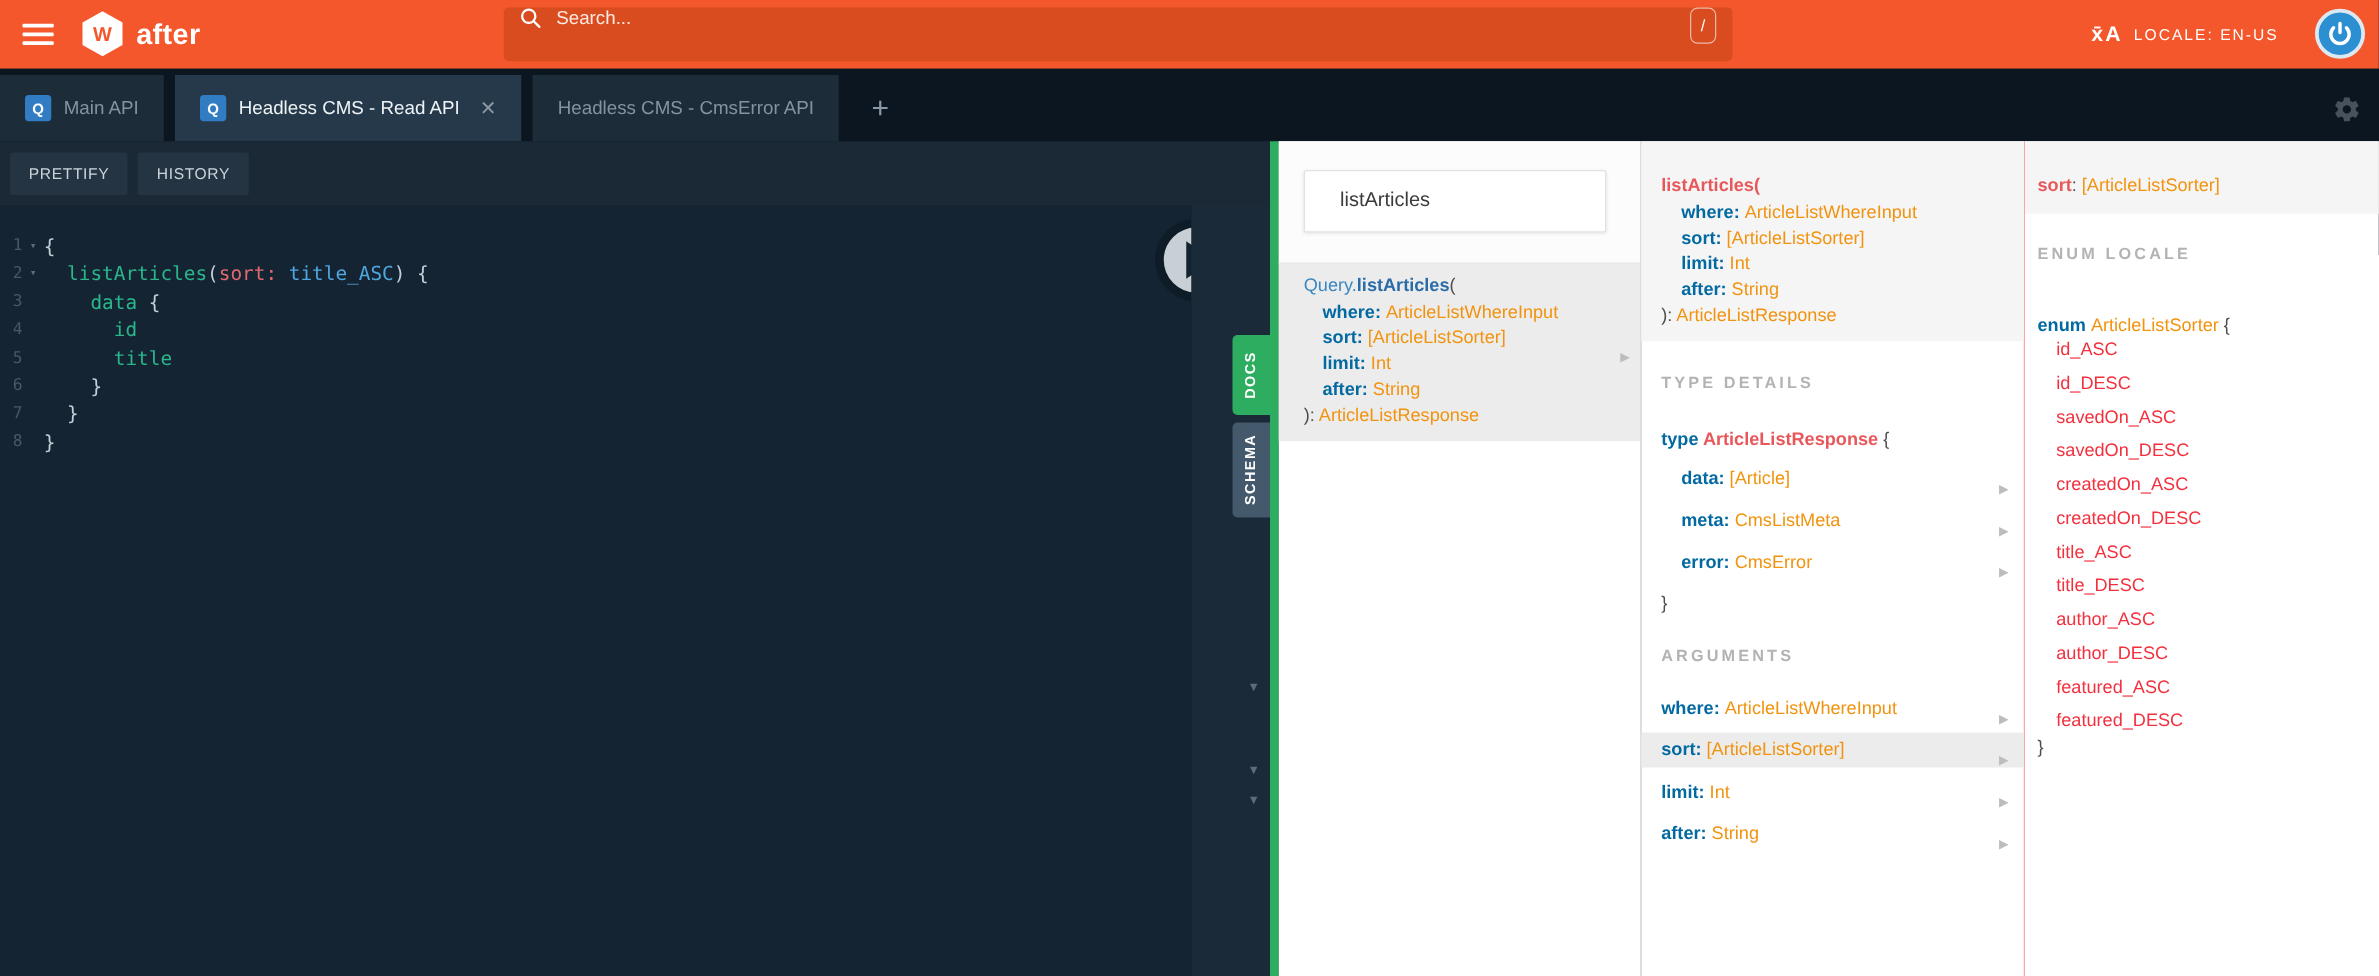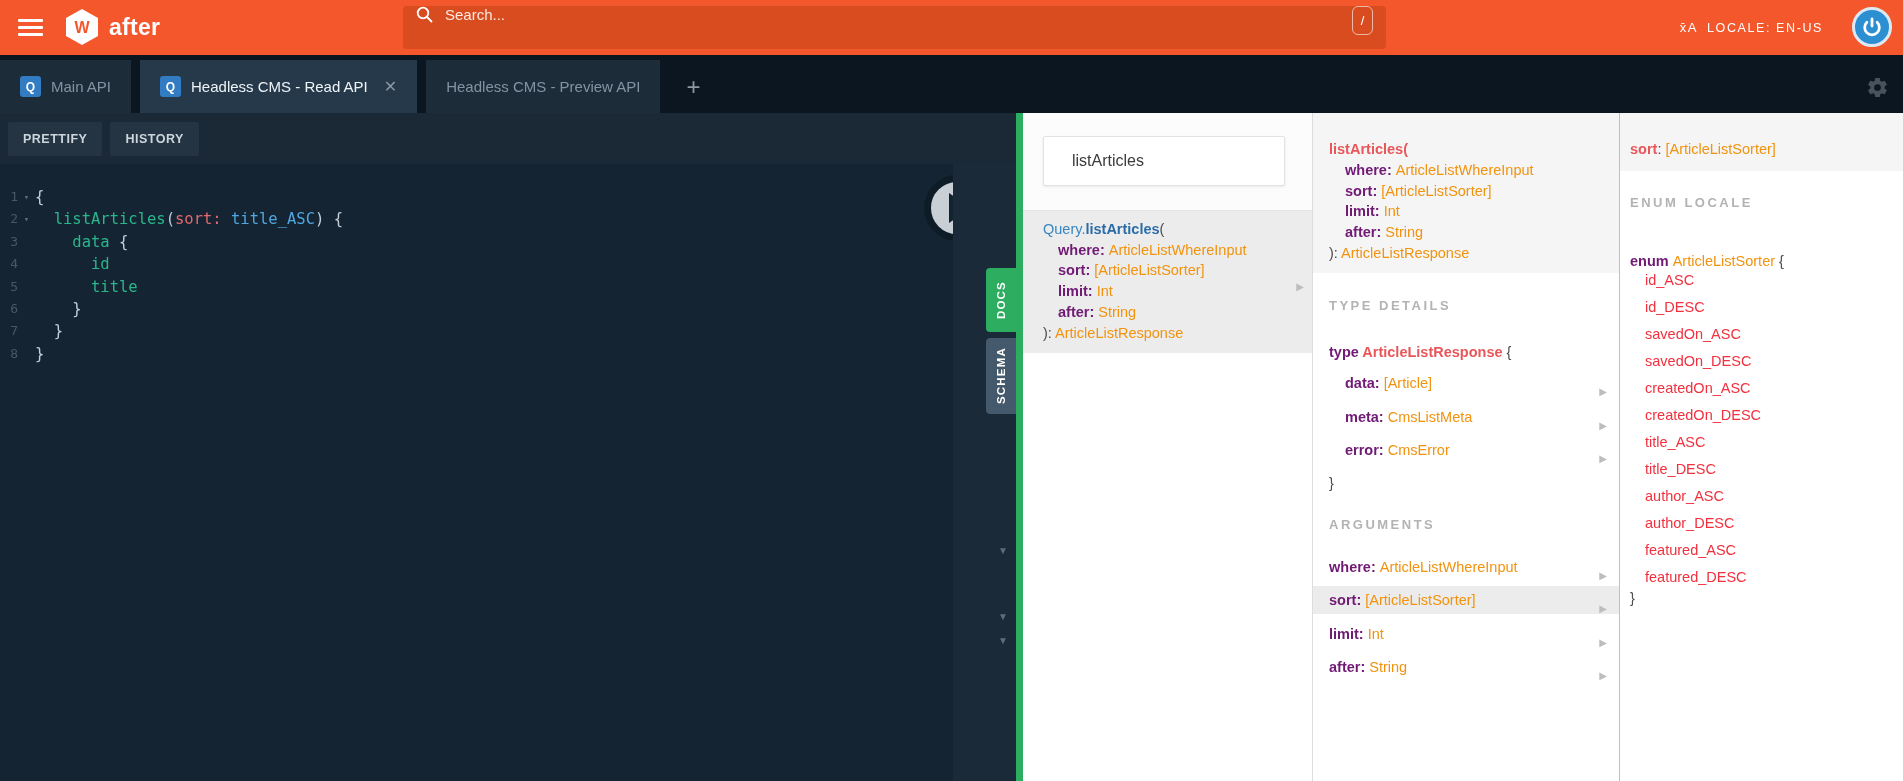--- a/index.html
+++ b/index.html
@@ -12,40 +12,40 @@
   .hamburger span { display:block; width:25px; height:3px; background:#fff; border-radius:1px; margin-bottom:4px; }
   .logo { position:absolute; left:64px; top:8px; display:flex; align-items:center; gap:9px; }
   .logo-text { color:#fff; font-size:23px; font-weight:bold; letter-spacing:.3px; }
   .searchbar { position:absolute; left:403px; top:6px; width:983px; height:43px; background:#d84c20;
     border-radius:4px; display:flex; align-items:flex-start; padding:0 13px; }
   .search-ph { color:#ffe9e0; font-size:15px; margin-left:12px; flex:1; }
   .kbd { width:21px; height:29px; border:1px solid rgba(255,255,255,.6); border-radius:6px; color:#fff;
     text-align:center; line-height:27px; font-size:13px; }
   .locale { position:absolute; right:80px; top:0; height:55px; display:flex; align-items:center; gap:9px;
     color:#fff; font-size:12.5px; letter-spacing:1.6px; font-weight:500; cursor:pointer; }
-  .locale-icon { font-size:13px; font-weight:normal; color:#fff; }
+  .locale-icon { font-size:17px; font-weight:bold; color:#fff; }
   .avatar { position:absolute; right:11px; top:7px; width:40px; height:40px; border-radius:50%;
     background:#2b8fd2; border:3px solid #dce9f3; display:flex; align-items:center; justify-content:center; cursor:pointer; }
 
   
   .tabbar { position:absolute; left:0; top:55px; width:1903px; height:58px; background:#0c1620;
     display:flex; align-items:flex-end; }
   .tab { height:53px; display:flex; align-items:center; padding:0 20px; margin-right:9px;
     background:#1d2c39; color:#8493a1; font-size:15px; cursor:pointer; white-space:nowrap; }
   .tab.active { background:#26394a; color:#eef3f6; }
   .qbadge { width:21px; height:21px; background:#317cc2; color:#fff; border-radius:3px; font-size:12px;
     font-weight:bold; display:flex; align-items:center; justify-content:center; margin-right:10px; }
   .tab-close { margin-left:16px; color:#8b98a5; font-size:16px; cursor:pointer; }
   .tab-add { width:48px; height:53px; background:transparent; border:none; color:#8b98a5; font-size:24px; cursor:pointer; }
   .gear { position:absolute; right:14px; top:21px; cursor:pointer; }
 
   
   .toolbar { position:absolute; left:0; top:113px; width:1016px; height:51px; background:#1b2936;
     display:flex; align-items:center; }
-  .tbtn { margin-left:8px; background:#243442; color:#ccd5dc; border:none; font-weight:bold; font-size:12.5px;
+  .tbtn { margin-left:8px; background:#243442; color:#ccd5dc; border:none; font-weight:normal; font-size:12.5px;
     letter-spacing:.5px; padding:10px 15px; border-radius:2px; cursor:pointer; font-family:inherit; }
   .urlbar { margin-left:13px; width:828px; height:34px; background:#131f29; border-radius:3px;
     display:flex; align-items:center; padding:0 12px; color:#8da0ae; font-size:13.5px; }
   .redacted { display:inline-block; width:102px; height:17px; background:#000; vertical-align:middle; }
 
   
   .editor { position:absolute; left:0; top:164px; width:953px; height:617px; background:#152432; cursor:text; }
   .code { position:absolute; left:0; top:22px; font-family:"DejaVu Sans Mono","Liberation Mono",monospace;
     font-size:15.5px; line-height:22.4px; }
   .cline { display:flex; height:22.4px; align-items:center; }
@@ -80,21 +80,21 @@
   .p3 { left:1620px; width:283px; }
 
   .p1-top { height:98px; background:#fcfcfc; border-bottom:1px solid #e4e4e4; position:relative; }
   .doc-search { position:absolute; left:20px; top:23px; width:242px; height:50px; background:#fff;
     border:1px solid #e2e2e2; border-radius:2px; box-shadow:0 1px 3px rgba(0,0,0,.08);
     display:flex; align-items:center; padding-left:28px; font-size:16px; color:#3b3b3b; cursor:text; }
   .sig1 { background:#ececec; padding:8px 20px 10px; position:relative; line-height:20.7px; cursor:pointer; }
   .sig-ind { padding-left:15px; }
   .q-qual { color:#3a87c0; }
   .q-name { color:#2b6ca8; font-weight:bold; }
-  .k-blue { color:#701a75; font-weight:600;margin-top:44px; }
+  .k-blue { color:#0369a1; font-weight:600;margin-top:44px; }
   .t-orange { color:#f1930e; }
   .p-dark { color:#4d4d4d; }
   .f-red { color:#e8575a; font-weight:600; }
   .arrow { position:absolute; color:#bdbdbd; font-size:10px; }
 
   .sig2 { position:absolute; left:0; top:0; width:100%; height:160px; background:#f5f5f6;
     padding:26px 0 0 16px; line-height:20.8px; }
   .sig2 .sig-ind { padding-left:16px; }
   .sec { position:absolute; left:16px; color:#b3b3b3; font-weight:bold; font-size:13px; letter-spacing:2.5px; }
   .docline { position:absolute; left:16px; height:20px; line-height:20px; }
@@ -149,21 +149,21 @@
       <div class="tab">
         <span class="qbadge">Q</span>
         <span class="tab-label">Main API</span>
       </div>
       <div class="tab active">
         <span class="qbadge">Q</span>
         <span class="tab-label">Headless CMS - Read API</span>
         <span class="tab-close">✕</span>
       </div>
       <div class="tab">
-        <span class="tab-label">Headless CMS - Preview API</span>
+        <span class="tab-label">Headless CMS - CmsError API</span>
       </div>
     </div>
   <button class="tab-add">+</button>
   <svg class="gear" width="23" height="23" viewBox="0 0 24 24" fill="#47525c">
     <path d="M19.4 13c.04-.33.06-.66.06-1s-.02-.67-.06-1l2.1-1.65a.5.5 0 0 0 .12-.64l-2-3.46a.5.5 0 0 0-.6-.22l-2.5 1a7.6 7.6 0 0 0-1.7-1l-.38-2.65A.5.5 0 0 0 14 2h-4a.5.5 0 0 0-.5.42l-.37 2.65c-.62.26-1.2.6-1.72 1l-2.49-1a.5.5 0 0 0-.6.22l-2 3.46a.5.5 0 0 0 .12.64L4.54 11c-.04.33-.06.66-.06 1s.02.67.06 1l-2.1 1.65a.5.5 0 0 0-.12.64l2 3.46c.14.24.42.34.6.22l2.5-1c.52.4 1.1.74 1.71 1l.38 2.65a.5.5 0 0 0 .49.38h4a.5.5 0 0 0 .5-.42l.37-2.65c.62-.26 1.2-.6 1.72-1l2.49 1c.23.09.5 0 .6-.22l2-3.46a.5.5 0 0 0-.12-.64L19.4 13zM12 15.5a3.5 3.5 0 1 1 0-7 3.5 3.5 0 0 1 0 7z"></path>
   </svg>
 </nav>
 
 <div class="toolbar">
   <button class="tbtn">PRETTIFY</button>

